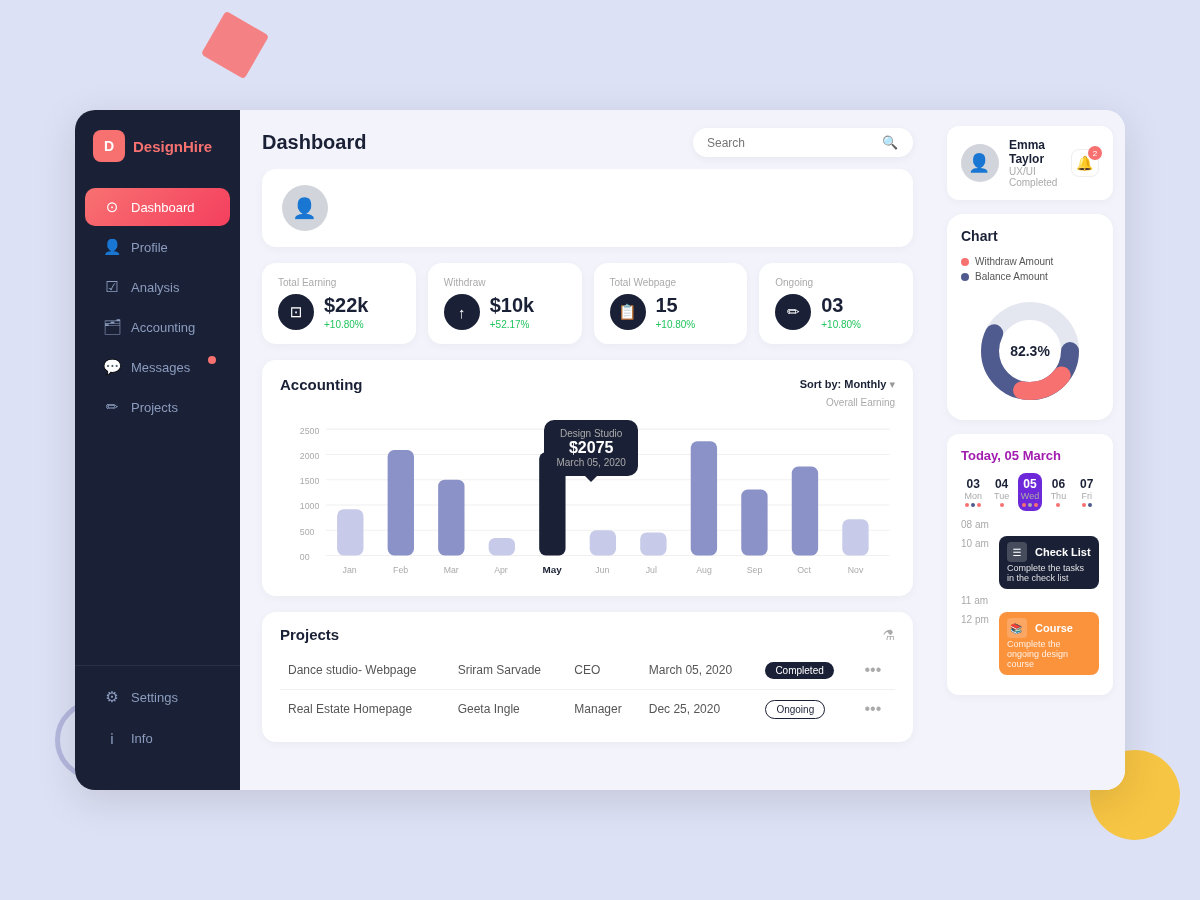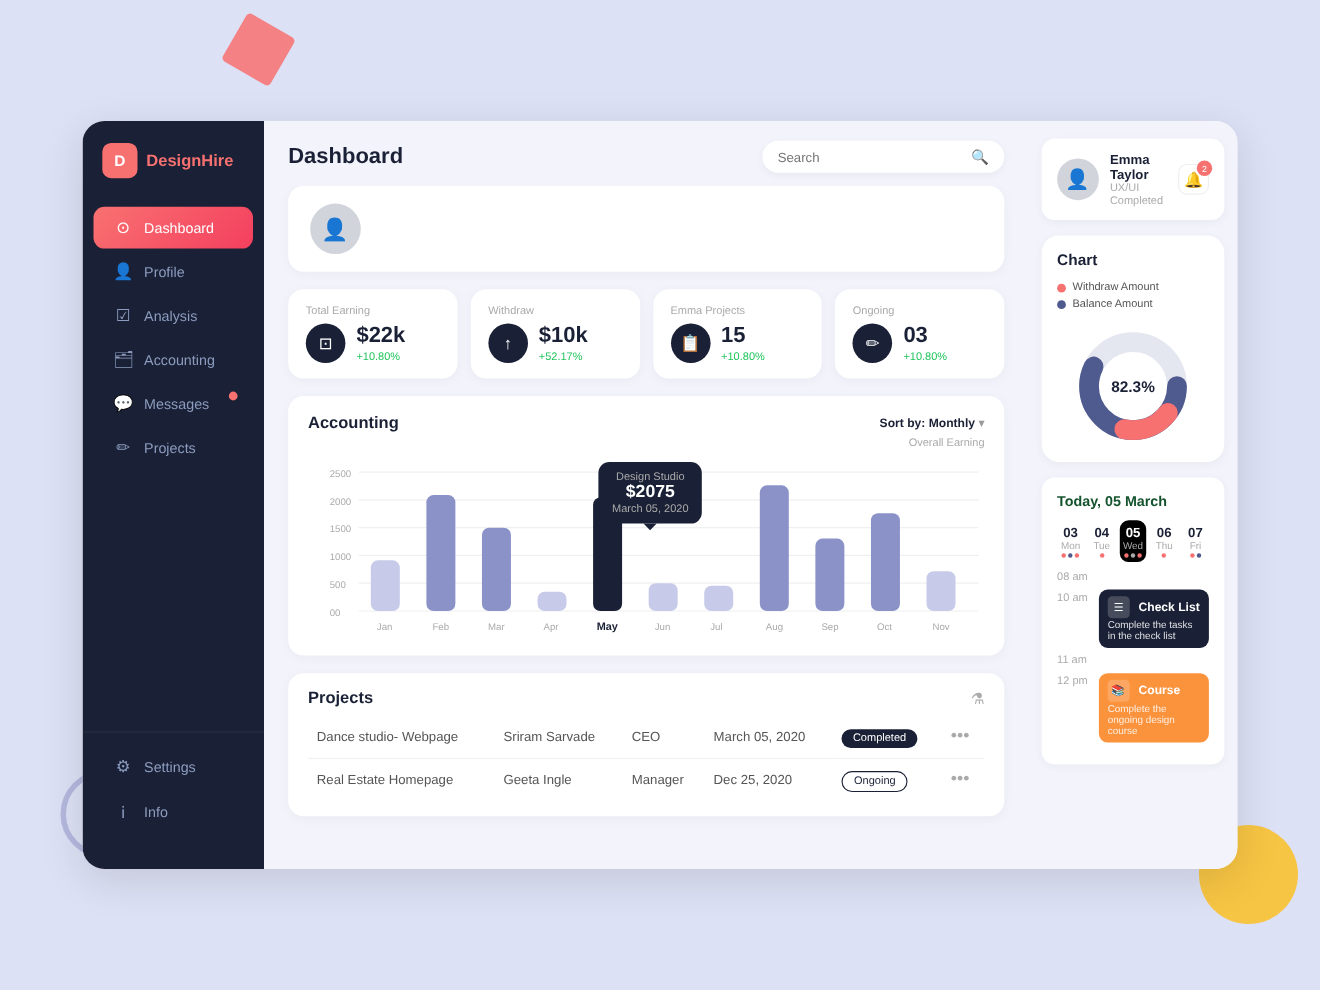--- a/index.html
+++ b/index.html
@@ -338,35 +338,35 @@
     .legend-item { display: flex; align-items: center; gap: 6px; margin-bottom: 4px; font-size: 10px; color: #555; }
     .legend-dot { width: 8px; height: 8px; border-radius: 50%; }
 
     
     .calendar-card {
       background: white;
       border-radius: 12px;
       padding: 14px;
       box-shadow: 0 2px 8px rgba(0,0,0,0.04);
     }
-    .calendar-title { font-size: 13px; font-weight: 700; color: #14532d; margin-bottom: 10px; }
+    .calendar-title { font-size: 13px; font-weight: 700; color: #a21caf; margin-bottom: 10px; }
     .calendar-days {
       display: grid;
       grid-template-columns: repeat(5, 1fr);
       gap: 4px;
       margin-bottom: 8px;
     }
     .cal-day {
       text-align: center;
       padding: 4px 2px;
       border-radius: 8px;
       cursor: pointer;
     }
     .cal-day.active {
-      background: #000000;
+      background: #6d28d9;
       color: white;
     }
     .cal-day-num { font-size: 12px; font-weight: 700; color: #1a2035; }
     .cal-day.active .cal-day-num { color: white; }
     .cal-day-name { font-size: 9px; color: #aaa; }
     .cal-day.active .cal-day-name { color: #aaa; }
     .cal-dots { display: flex; gap: 2px; justify-content: center; margin-top: 2px; }
     .cal-dot { width: 4px; height: 4px; border-radius: 50%; }
 
     
@@ -473,21 +473,21 @@
           <div class="stat-label">Withdraw</div>
           <div class="stat-row">
             <div class="stat-icon">↑</div>
             <div>
               <div class="stat-value">$10k</div>
               <div class="stat-change">+52.17%</div>
             </div>
           </div>
         </div>
         <div class="stat-card">
-          <div class="stat-label">Emma Projects</div>
+          <div class="stat-label">Total Webpage</div>
           <div class="stat-row">
             <div class="stat-icon">📋</div>
             <div>
               <div class="stat-value">15</div>
               <div class="stat-change">+10.80%</div>
             </div>
           </div>
         </div>
         <div class="stat-card">
           <div class="stat-label">Ongoing</div>

